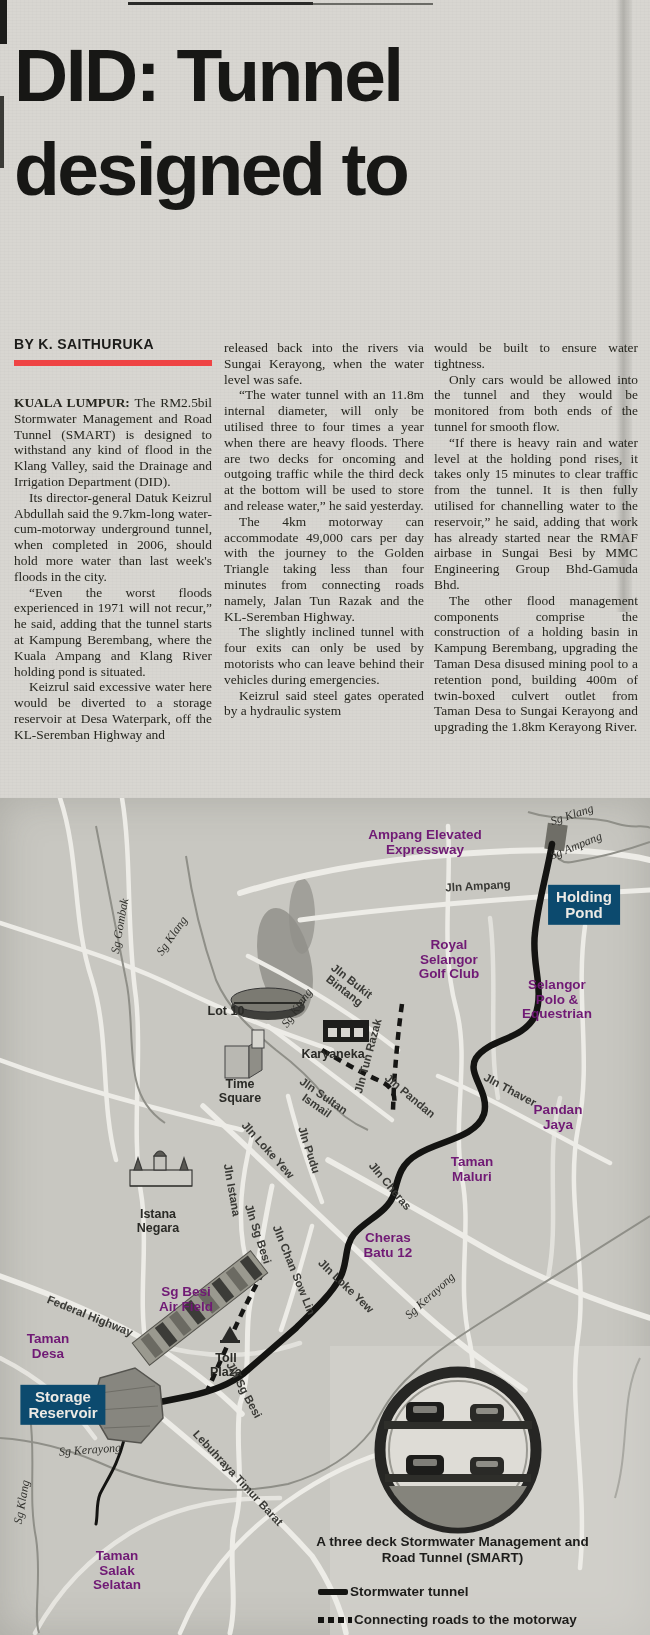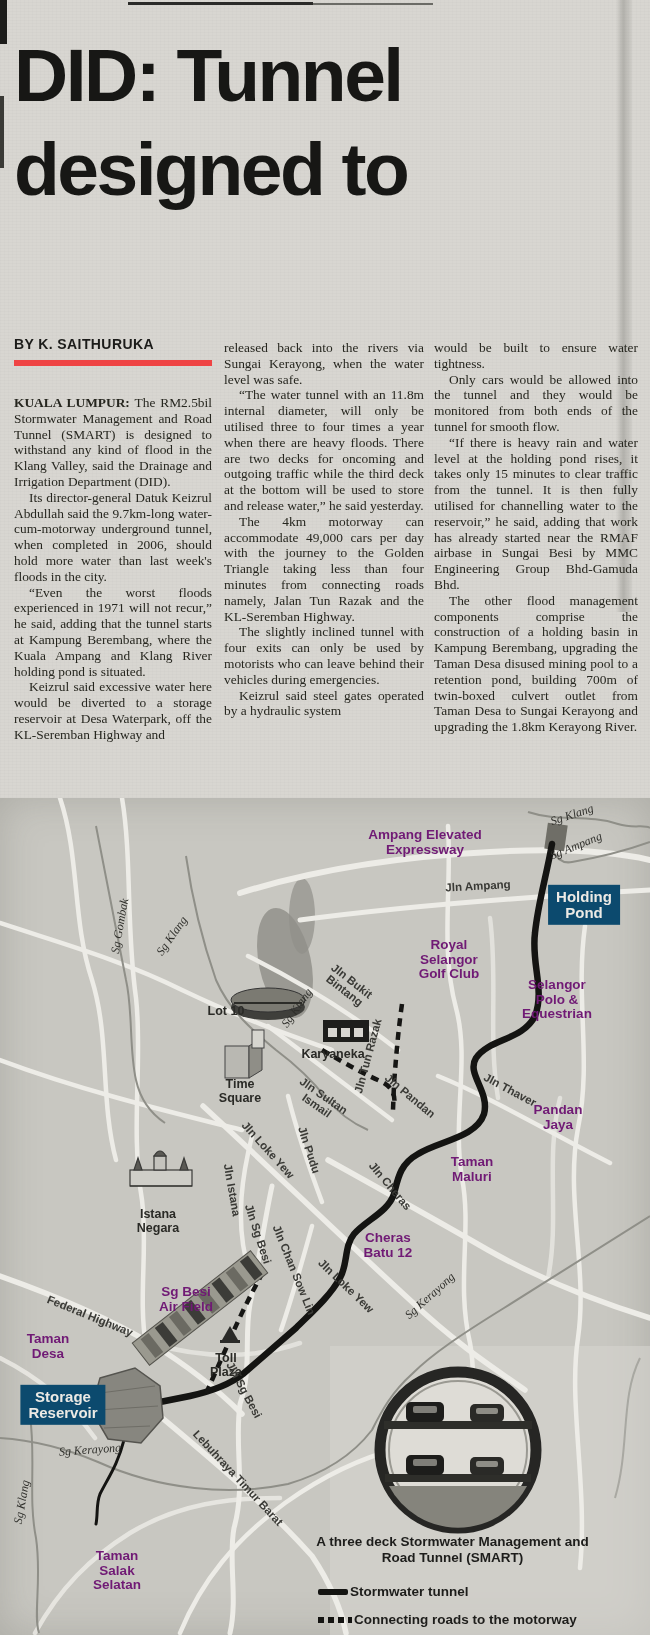--- a/index.html
+++ b/index.html
@@ -79,21 +79,21 @@
     <p>“The water tunnel with an 11.8m internal diameter, will only be utilised three to four times a year when there are heavy floods. There are two decks for oncoming and outgoing traffic while the third deck at the bottom will be used to store and release water,” he said yesterday.</p>
     <p>The 4km motorway can accommodate 49,000 cars per day with the journey to the Golden Triangle taking less than four minutes from connecting roads namely, Jalan Tun Razak and the KL-Seremban Highway.</p>
     <p>The slightly inclined tunnel with four exits can only be used by motorists who can leave behind their vehicles during emergencies.</p>
     <p>Keizrul said steel gates operated by a hydraulic system</p>
   </div>
 
   <div class="article-col" style="left:434px;top:340px;width:204px;">
     <p>would be built to ensure water tightness.</p>
     <p>Only cars would be allowed into the tunnel and they would be monitored from both ends of the tunnel for smooth flow.</p>
     <p>“If there is heavy rain and water level at the holding pond rises, it takes only 15 minutes to clear traffic from the tunnel. It is then fully utilised for channelling water to the reservoir,” he said, adding that work has already started near the RMAF airbase in Sungai Besi by MMC Engineering Group Bhd-Gamuda Bhd.</p>
-    <p>The other flood management components comprise the construction of a holding basin in Kampung Berembang, upgrading the Taman Desa disused mining pool to a retention pond, building 700m of twin-boxed culvert outlet from Taman Desa to Sungai Kerayong and upgrading the 1.8km Kerayong River.</p>
+    <p>The other flood management components comprise the construction of a holding basin in Kampung Berembang, upgrading the Taman Desa disused mining pool to a retention pond, building 400m of twin-boxed culvert outlet from Taman Desa to Sungai Kerayong and upgrading the 1.8km Kerayong River.</p>
   </div>
 
   <div class="map">
     <svg width="650" height="837" viewBox="0 0 650 837">
 
       <rect x="330" y="548" width="320" height="289" fill="#d6d4ce" opacity="0.6"></rect>
 
       <g opacity="0.5">
         <ellipse cx="285" cy="165" rx="26" ry="56" fill="#6e6d66" transform="rotate(-12 285 165)"></ellipse>
         <ellipse cx="302" cy="118" rx="13" ry="38" fill="#5a5954" opacity="0.7"></ellipse>

